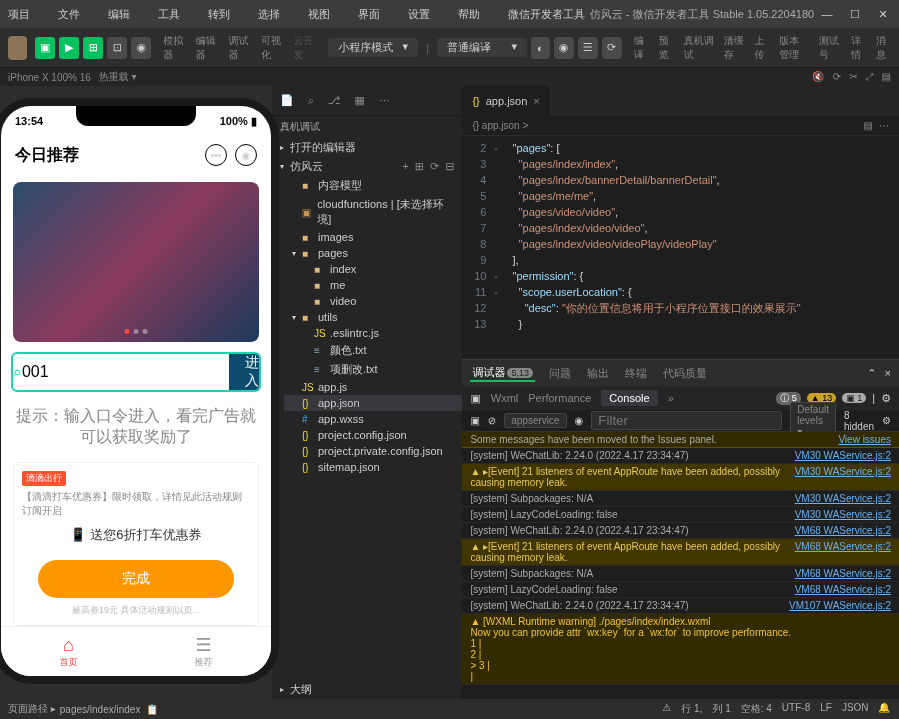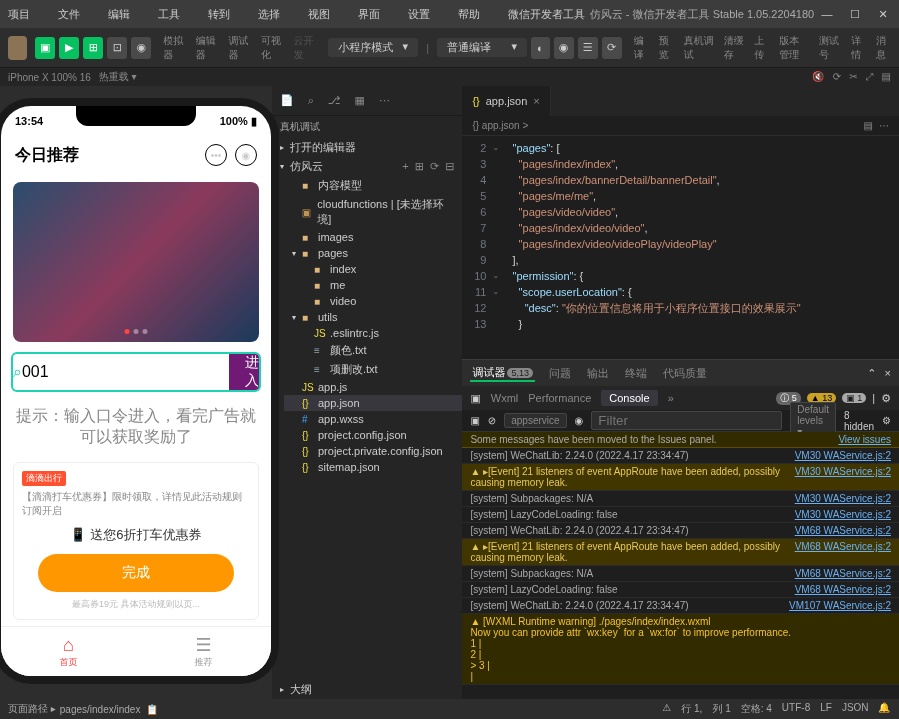--- a/index.html
+++ b/index.html
@@ -29,26 +29,26 @@
 .phone .header h3 { font-size: 16px; color: #000;}
 .phone .hicons { display: flex; gap: 8px; }
 .phone .hicons span { width: 22px; height: 22px; border: 1.5px solid #000; border-radius: 50%; display: flex; align-items: center; justify-content: center; font-size: 10px;}
 .phone .banner { margin: 8px 12px; height: 160px; border-radius: 8px; background: linear-gradient(135deg, #2a4d6e 0%, #8b3a5c 50%, #1a3a5c 100%); position: relative; }
 .phone .dots { position: absolute; bottom: 8px; left: 50%; transform: translateX(-50%); display: flex; gap: 4px;}
 .phone .dots span { width: 5px; height: 5px; border-radius: 50%; background: #fff; opacity: 0.4;}
 .phone .dots span.act { background: #ff4444; opacity: 1;}
 .phone .searchbox { margin: 10px 10px; display: flex; border: 2px solid #1dd3b0; border-radius: 6px; overflow: hidden; height: 40px;}
 .phone .searchbox .si { width: 40px; display: flex; align-items: center; justify-content: center; color: #1dd3b0; font-size: 16px;}
 .phone .searchbox input { flex: 1; border: none; outline: none; font-size: 16px; color: #000;}
-.phone .searchbox button { background: #701a75; color: #fff; border: none; padding: 0 16px; font-size: 14px;}
+.phone .searchbox button { background: #0c4a6e; color: #fff; border: none; padding: 0 16px; font-size: 14px;}
 .phone .hint { text-align: center; color: #888; font-size: 16px; padding: 4px 12px;}
 .phone .ad { margin: 10px 12px; background: #fff; border: 1px solid #eee; border-radius: 6px; padding: 8px; }
 .phone .adtag { display: inline-block; background: #ff5030; color: #fff; font-size: 9px; padding: 1px 4px; border-radius: 2px;}
 .phone .adtitle { color: #888; font-size: 10px; margin: 4px 0 8px;}
-.phone .coupon { text-align: center; color: #333; font-size: 13px; margin-bottom: 10px;}
+.phone .coupon { text-align: center; color: #333; font-size: 13px; margin-bottom: 16px;}
 .phone .complete { background: #ff9800; color: #fff; text-align: center; padding: 10px; border-radius: 20px; margin: 0 16px; font-size: 14px;}
 .phone .adfoot { color: #bbb; font-size: 9px; text-align: center; margin-top: 6px;}
 .phone .tabbar { position: absolute; bottom: 0; left: 0; right: 0; height: 50px; background: #fff; border-top: 1px solid #eee; display: flex; }
 .phone .tabbar .tab { flex: 1; display: flex; flex-direction: column; align-items: center; justify-content: center; font-size: 9px; color: #999;}
 .phone .tabbar .tab.active { color: #ff4444;}
 .phone .tabbar .tab .ti { font-size: 18px;}
 .explorer { width: 210px; background: #252526; display: flex; flex-direction: column; }
 .explorer .etabs { height: 30px; display: flex; align-items: center; padding: 0 4px; border-bottom: 1px solid #1a1a1a; gap: 6px;}
 .explorer .etabs span { padding: 4px; color: #888; cursor: pointer;}
 .explorer .etabs span.active { color: #fff;}

